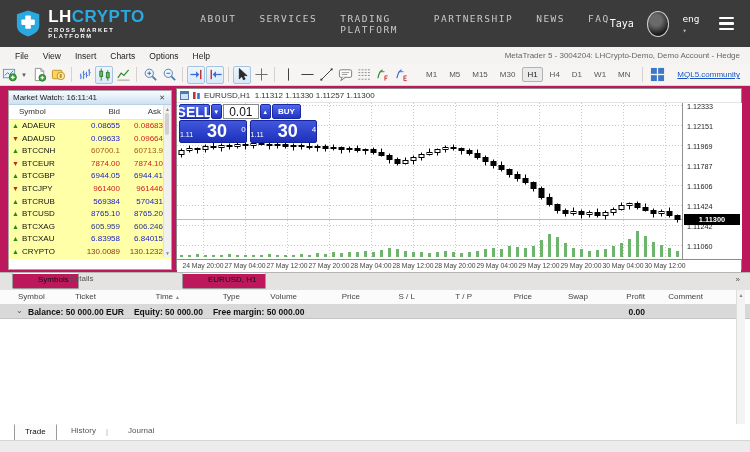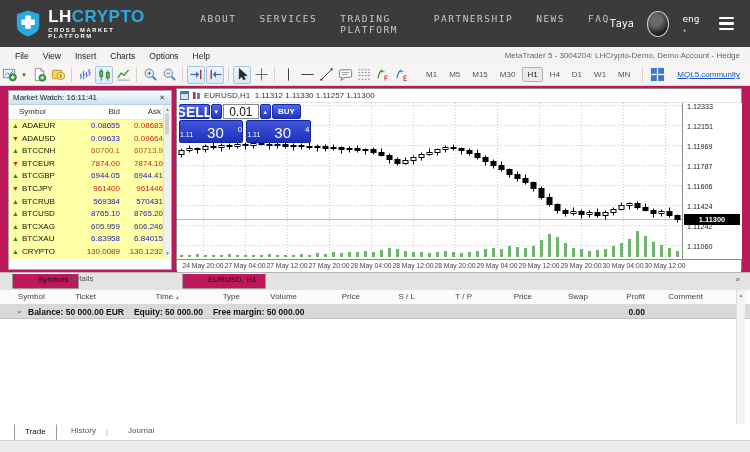--- a/index.html
+++ b/index.html
@@ -90,21 +90,21 @@
             color:#fff;display:flex;align-items:center;justify-content:center;cursor:pointer;box-sizing:border-box;}
   .ocw-sell{width:31px;font-size:14px;font-weight:bold;}
   .ocw-buy{width:37px;font-size:8px;font-weight:bold;}
   .ocw-step{width:13px;font-size:6px;}
   .ocw-vol{width:46px;background:#fff;border:1px solid #8a8a8a;font-size:12px;display:flex;align-items:center;
            justify-content:center;color:#111;box-sizing:border-box;}
   .ocw-row2{display:flex;gap:3px;margin-top:1px;height:23px;}
   .ocw-tile{flex:1;background:linear-gradient(#4157dc,#1d31bc);border:1px solid #16249c;border-radius:2px;
             color:#fff;display:flex;align-items:flex-end;justify-content:center;padding-bottom:2px;cursor:pointer;}
   .tile-prefix{font-size:7px;margin-bottom:2px;}
-  .tile-big{font-size:15px;font-weight:normal;line-height:1;margin:0 14px;}
+  .tile-big{font-size:18px;font-weight:bold;line-height:1;margin:0 14px;}
   .tile-sup{font-size:8px;margin-bottom:6px;}
 
   
   .panel-tabs-row{position:absolute;left:0;top:272px;width:750px;height:18px;background:#e5e3e1;
                   border-top:1px solid #b5b5b5;}
   .ptab{position:absolute;top:0;height:13px;font-size:8px;padding:1px 9px 0 9px;color:#555;cursor:pointer;}
   .ptab.active{background:#be185d;border:1px solid #9a9a9a;border-top:1px solid #fcfcfc;
                border-radius:0 0 2px 2px;color:#111;padding-left:25px;}
   .tab-overflow{position:absolute;right:10px;top:2px;font-size:8px;color:#555;cursor:pointer;}
 

